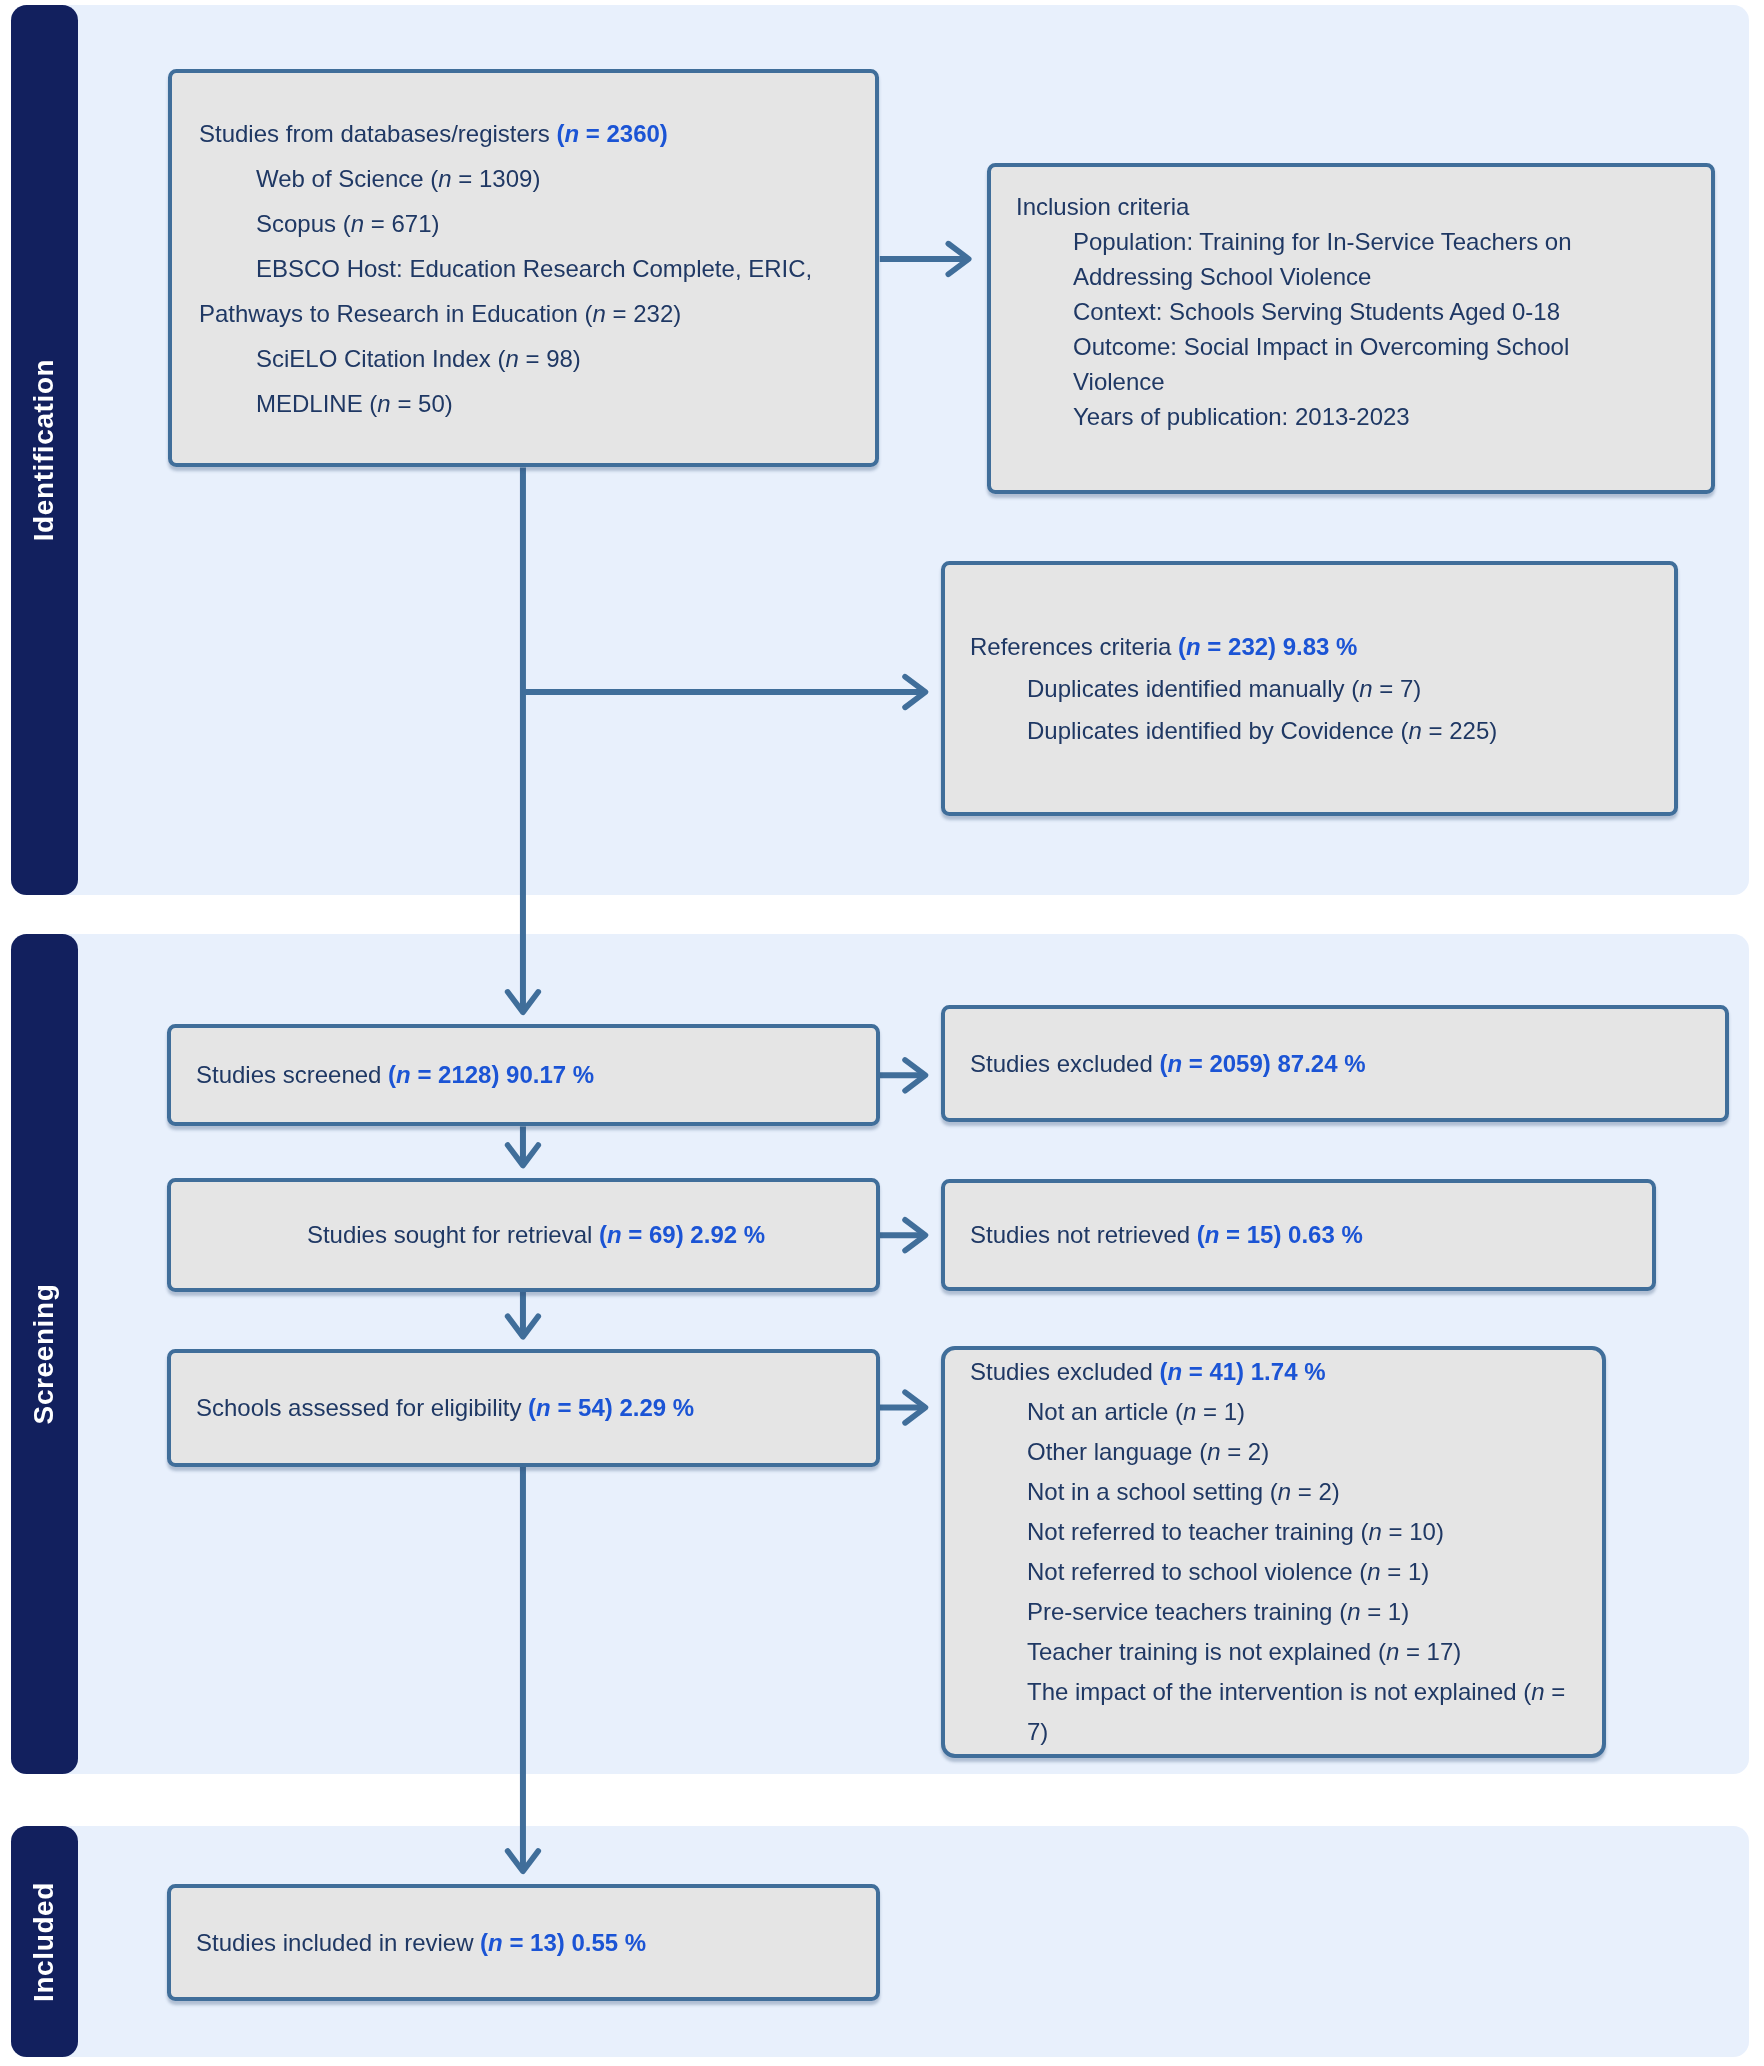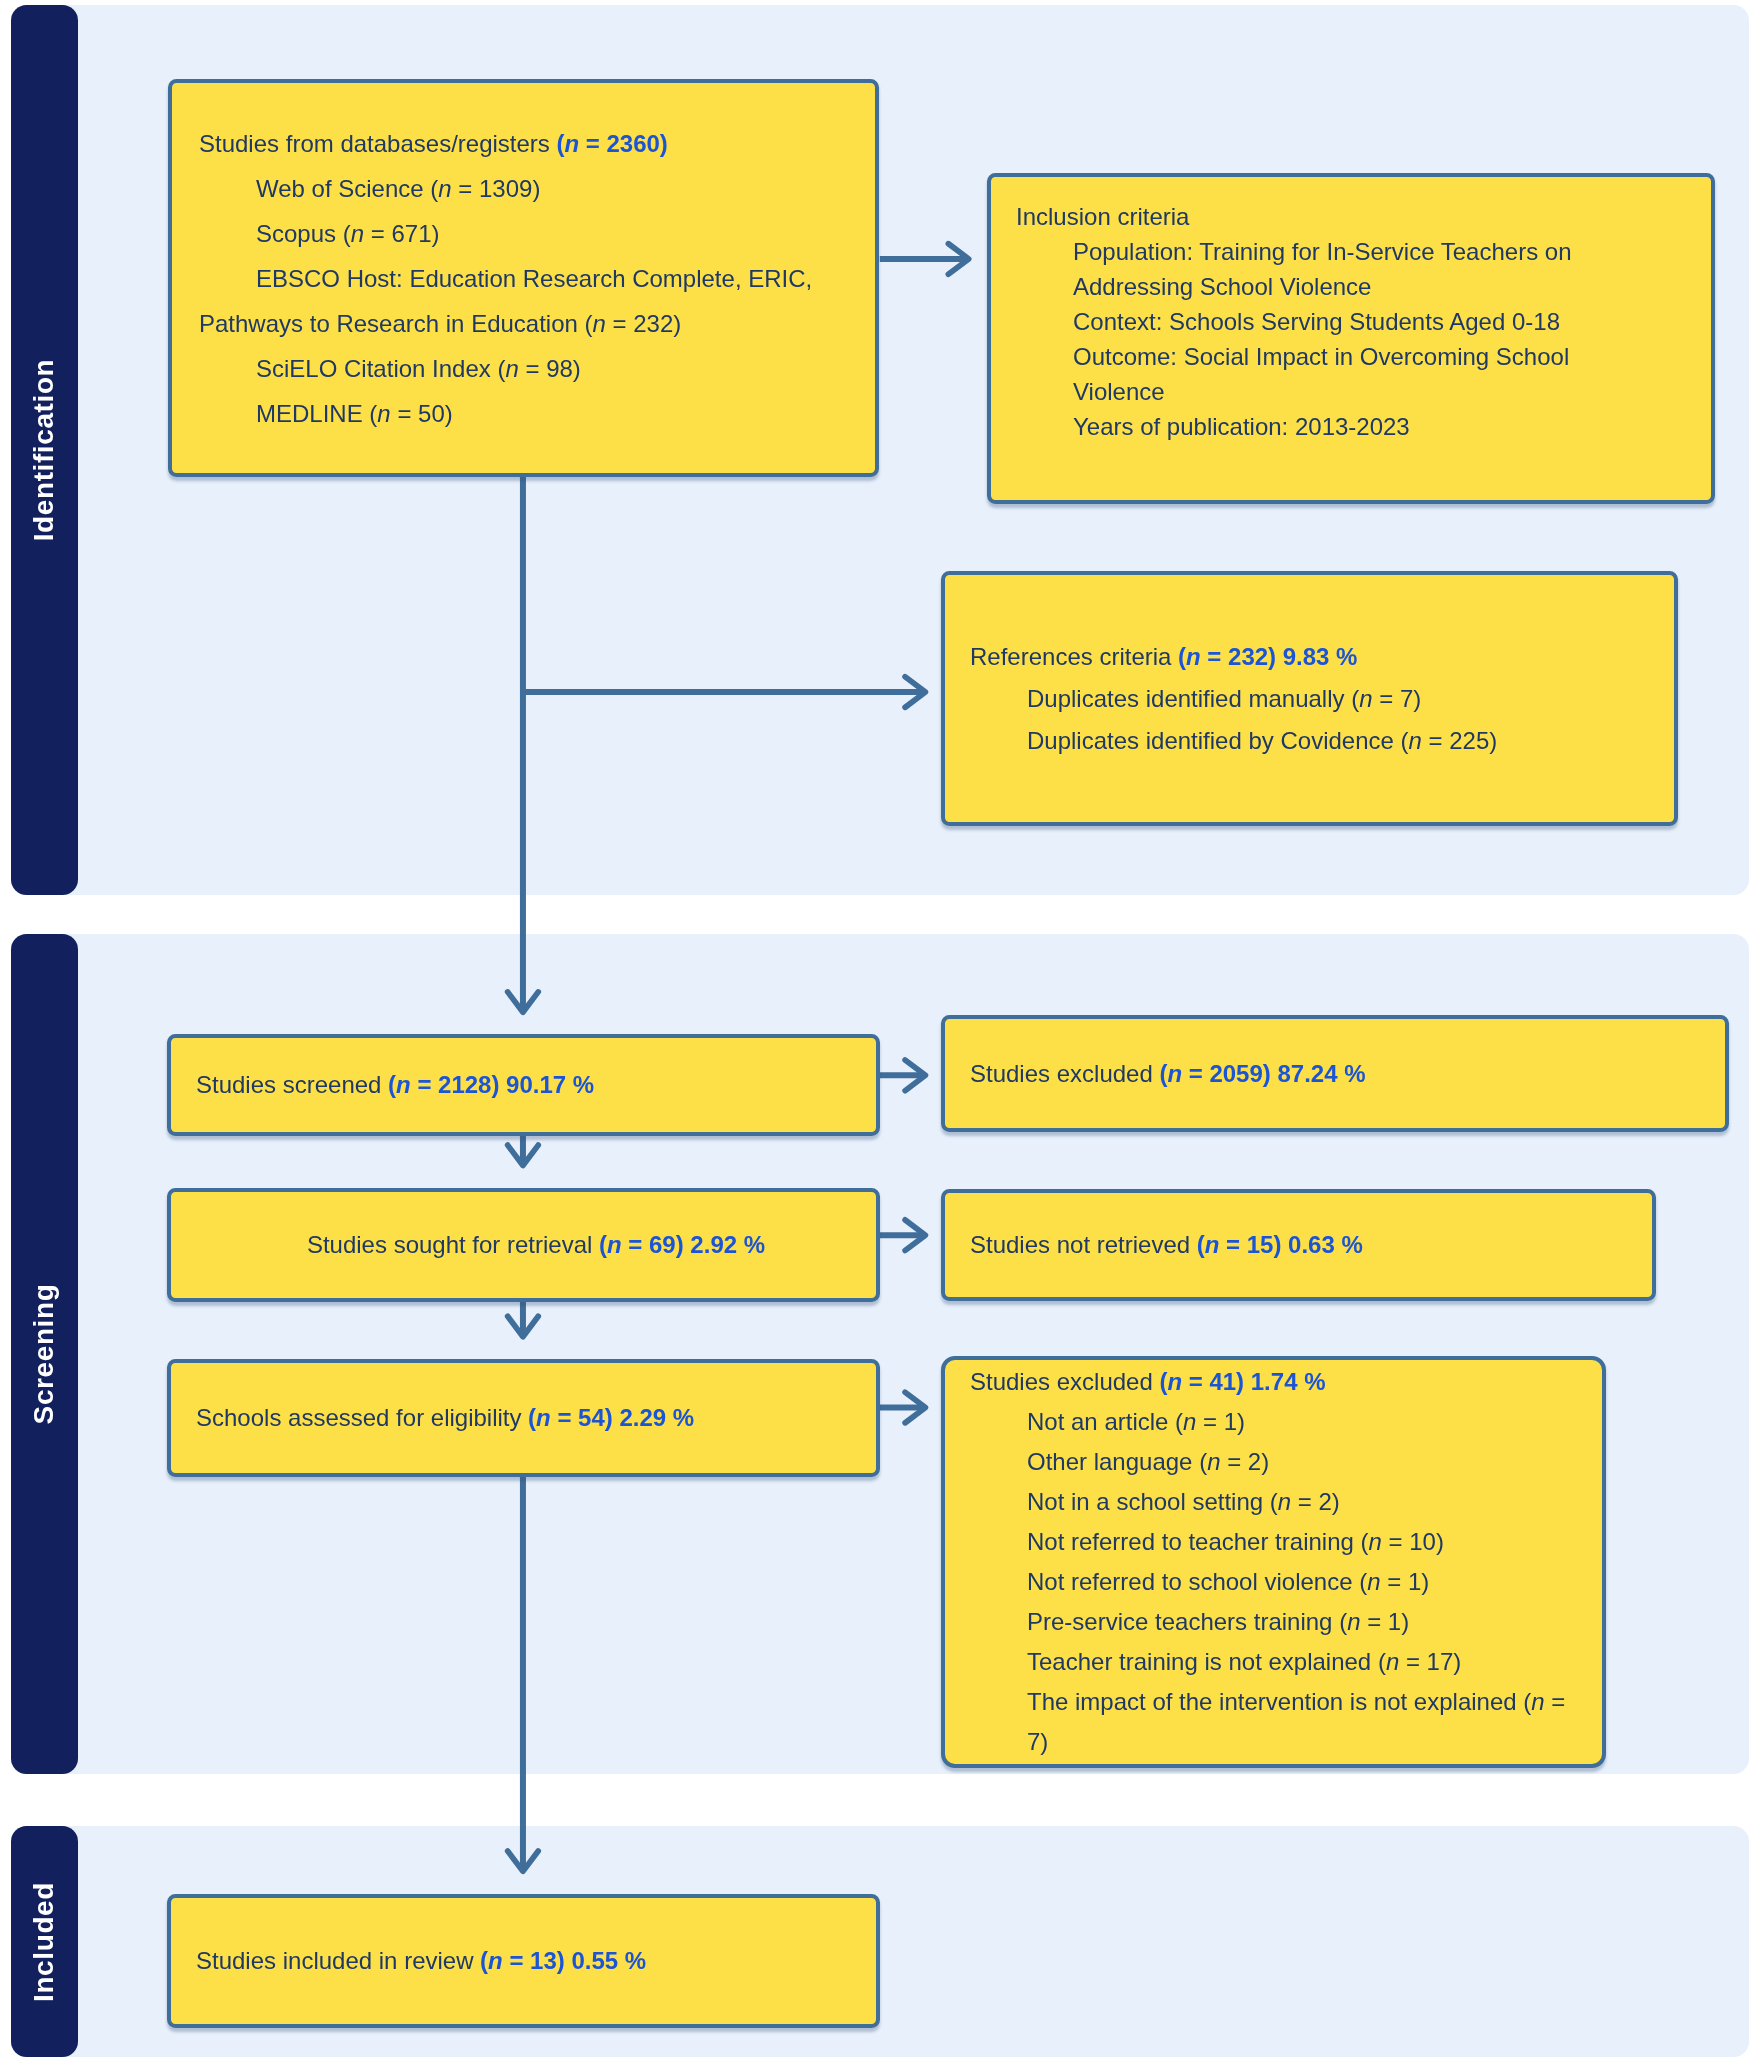--- a/index.html
+++ b/index.html
@@ -21,48 +21,47 @@
     background:#12205e;border-radius:15.6px;
     display:flex;align-items:center;justify-content:center;
   }
   .band-label{
     color:#ffffff;font-weight:bold;font-size:28px;letter-spacing:0.6px;
     transform:rotate(-90deg);white-space:nowrap;
   }
   
   .box{
     position:absolute;
-    background:#fde047;
+    background:#e5e5e5;
     border:4.2px solid #406e9a;
     border-radius:8.4px;
     box-shadow:0 3.6px 3px rgba(45,75,115,0.30);
     font-size:24px;
     display:flex;flex-direction:column;justify-content:center;
     box-sizing:border-box;
-    margin-top:10px;
   }
   .box .line{white-space:nowrap;}
   .accent{color:#1b54d5;font-weight:bold;margin-left:6.6px;}
   .item{color:#1f3864;}
   .items-hang .item{text-indent:57px;}
   .items-indent .item{padding-left:57px;}
   i{font-style:italic;}
   
   #box-databases{left:168px;top:69px;width:711px;height:398px;padding:0 27px;line-height:45px;}
   #box-databases .line{white-space:normal;}
   #box-inclusion{left:987px;top:163px;width:728px;height:331px;
     padding:21.6px 77px 4.8px 25px;line-height:35px;justify-content:flex-start;overflow:hidden;}
   #box-references{left:941px;top:561px;width:737px;height:255px;padding:0 18px 0 25px;line-height:42px;}
   #box-screened{left:167px;top:1024px;width:713px;height:102px;padding-left:25px;}
   #box-excluded-screening{left:941px;top:1005px;width:788px;height:117px;padding-left:25px;}
   #box-sought{left:167px;top:1178px;width:713px;height:114px;padding-left:25px;text-align:center;}
   #box-not-retrieved{left:941px;top:1179px;width:715px;height:112px;padding-left:25px;}
   #box-assessed{left:167px;top:1349px;width:713px;height:118px;padding-left:25px;}
   #box-excluded-eligibility{left:941px;top:1346px;width:665px;height:412px;padding:0 12px 0 25px;line-height:40px;border-radius:14px;}
-  #box-included{left:167px;top:1884px;width:713px;height:134px;padding-left:25px;}
+  #box-included{left:167px;top:1884px;width:713px;height:117px;padding-left:25px;}
   
   #connectors{position:absolute;left:0;top:0;pointer-events:none;}
   #connectors path{stroke:#406e9a;stroke-width:10;fill:none;}
 </style>
 </head>
 <body>
 
 <div id="stage">
 
   <div class="band" style="top:4.8px;height:890px;">

